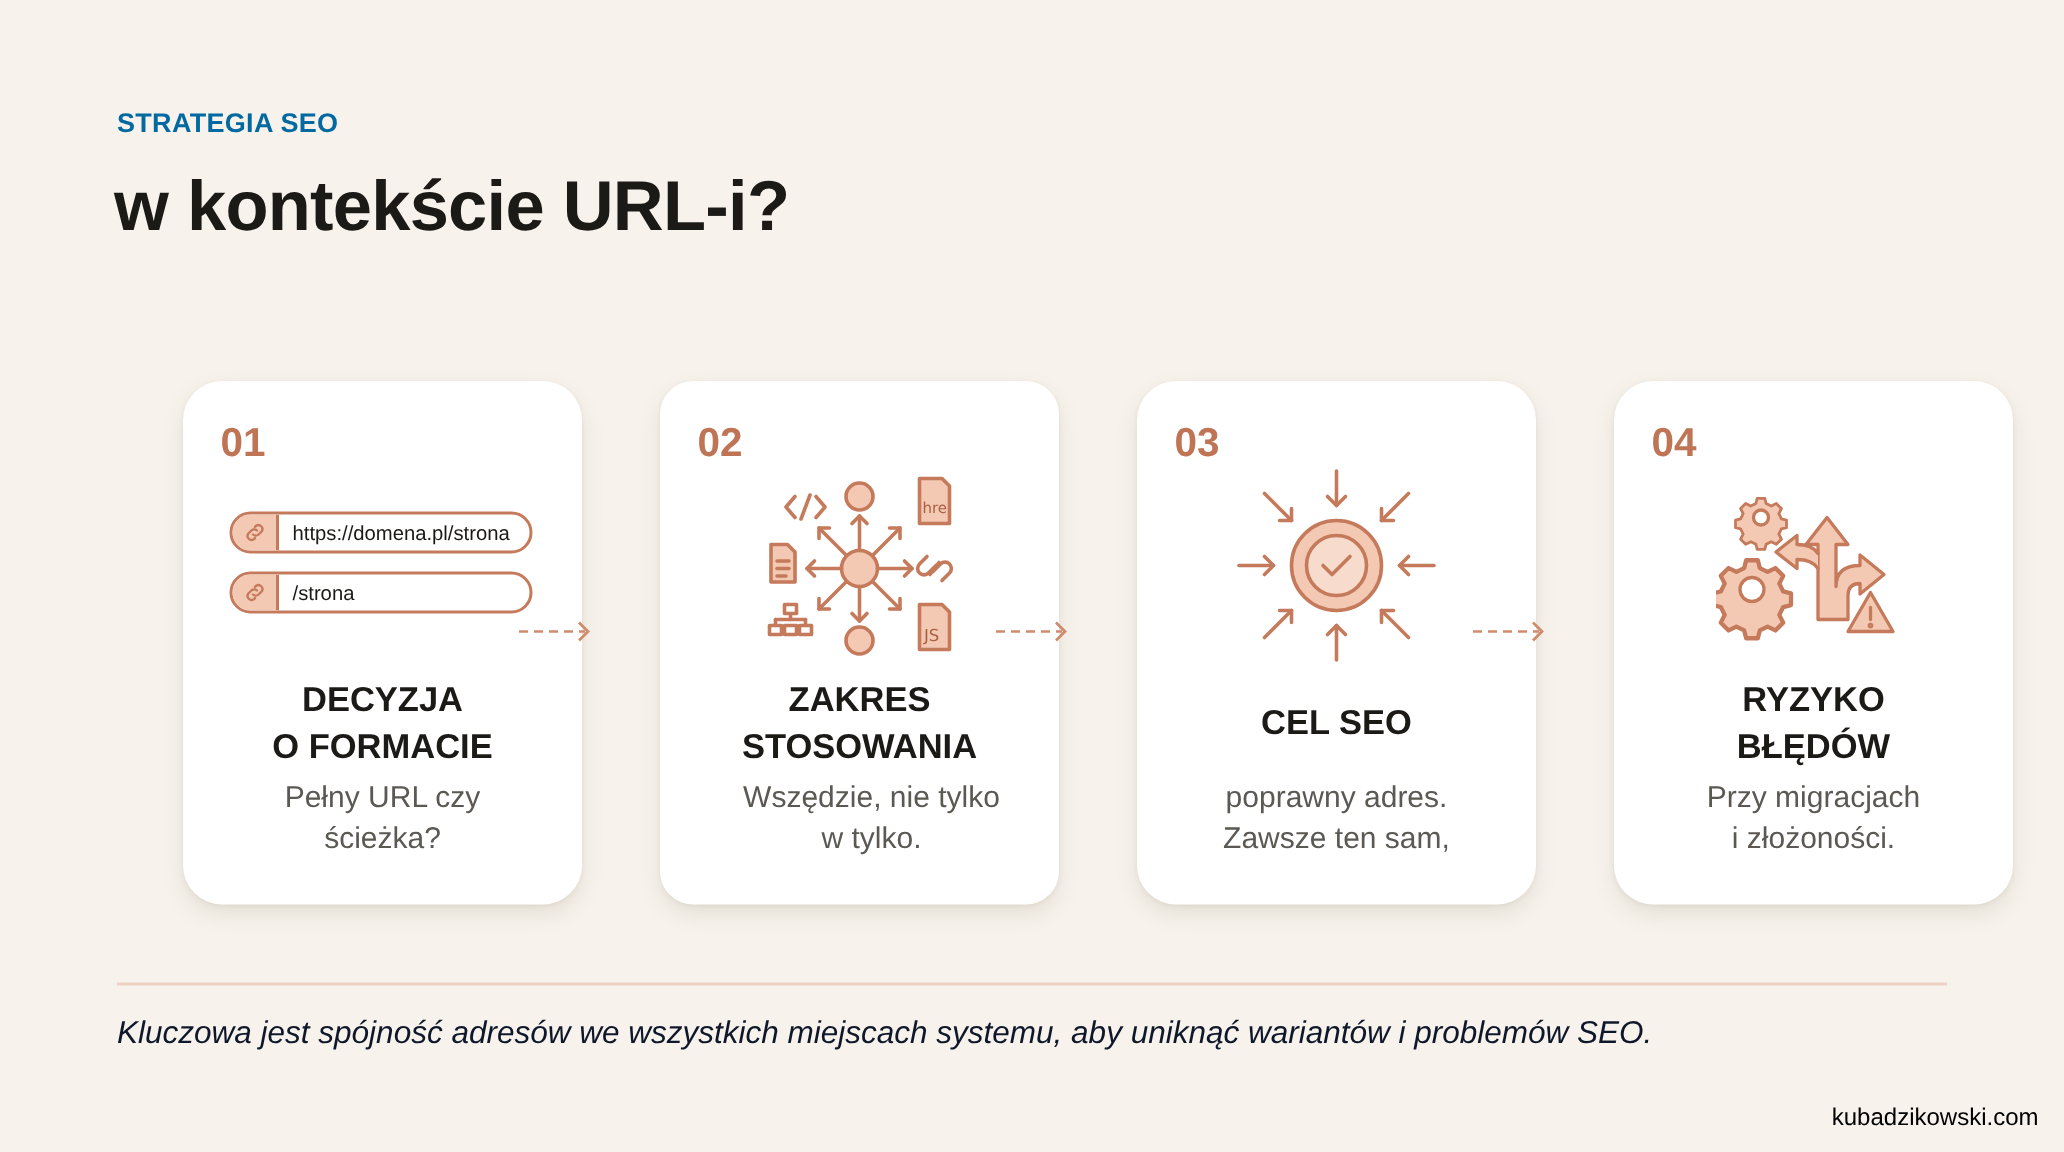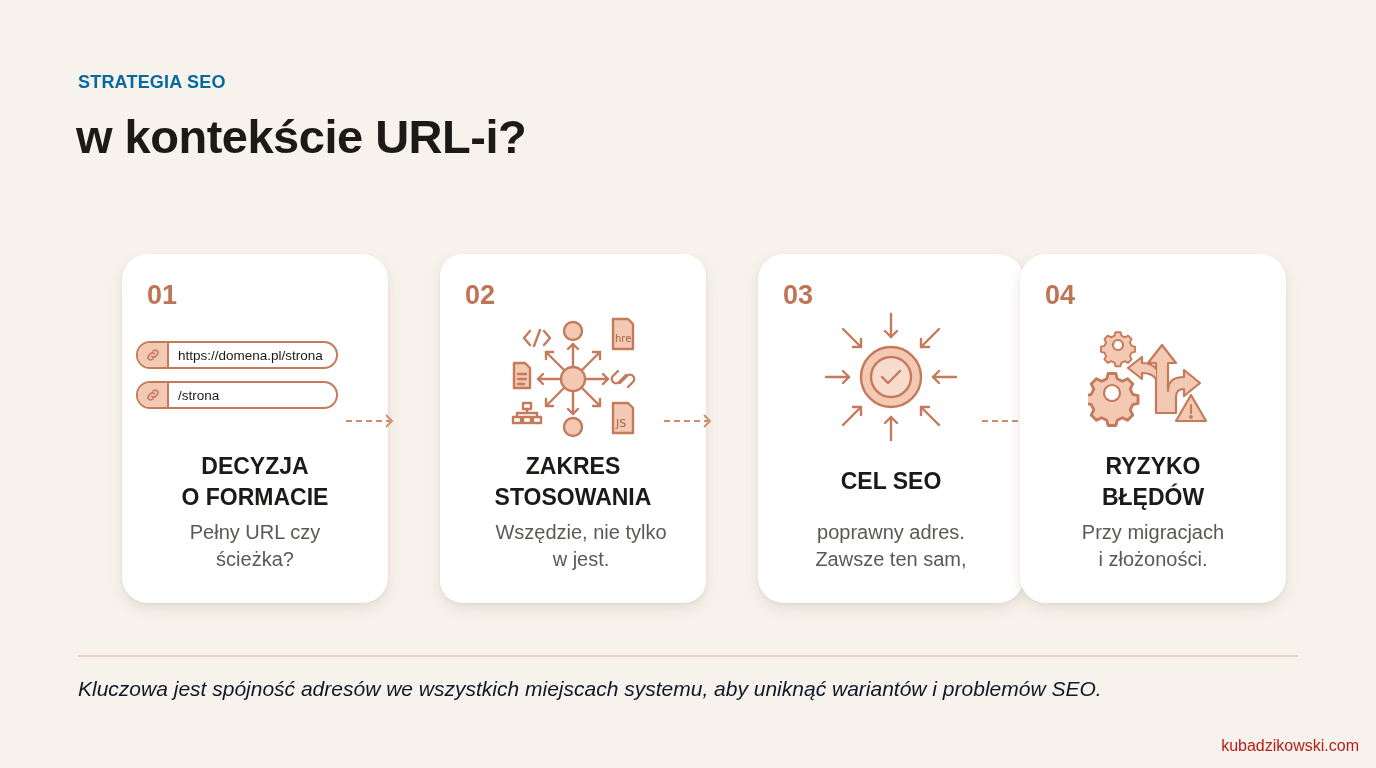--- a/index.html
+++ b/index.html
@@ -40,21 +40,21 @@
     color: #1c1a17;
   }
   .card .desc {
     position: absolute; left: 0; right: 0;
     text-align: center; font-size: 20px; line-height: 27px; color: #5c5853;
   }
   .arrow {
     position: absolute; top: 411px; width: 52px; height: 20px;
   }
   .url-pill {
-    position: absolute; left: 14px; width: 202px; height: 28px;
+    position: absolute; left: 31px; width: 202px; height: 28px;
     border: 2.5px solid #c57a5b; border-radius: 14px; background: #fff;
     display: flex; align-items: center; overflow: hidden;
   }
   .url-pill .pill-icon {
     width: 31px; height: 100%; background: #f3c9b3;
     border-right: 2px solid #c57a5b;
     display: flex; align-items: center; justify-content: center;
   }
   .url-pill .pill-text {
     padding-left: 9px; font-size: 13.5px; color: #1c1a17;
@@ -63,21 +63,21 @@
   .divider {
     position: absolute; left: 78px; top: 655px; width: 1220px; height: 1.5px;
     background: #efd2c4;
   }
   .footer-note {
     position: absolute; left: 78px; top: 677px;
     font-size: 21px; font-style: italic; color: #0f172a;
   }
   .brand {
     position: absolute; right: 17px; top: 737px;
-    font-size: 16px; color: #b91c1c;
+    font-size: 16px; color: #000000;
   }
 </style>
 </head>
 <body>
 
 <div class="eyebrow">STRATEGIA SEO</div>
 <div class="title">
   <div>w kontekście URL-i?</div>
 </div>
 
@@ -162,21 +162,21 @@
       <path d="M115 92 h15 l5 5 v25 h-20 z" fill="#f3c9b3"></path>
       <text x="118" y="116" font-size="11" fill="#a85f42" stroke="none" font-family="DejaVu Sans, sans-serif">JS</text>
     </svg>
   </div>
   <div class="heading" style="top:197px;">
     <div>ZAKRES</div>
     <div>STOSOWANIA</div>
   </div>
   <div class="desc" style="top:265px;padding-left:16px;">
     <div>Wszędzie, nie tylko</div>
-    <div>w jest.</div>
+    <div>w tylko.</div>
   </div>
 </div>
 
 <svg class="arrow" style="left:662px;" viewBox="0 0 52 20">
   <line x1="2" y1="10" x2="46" y2="10" stroke="#d08a6c" stroke-width="1.8" stroke-dasharray="6 4"></line>
   <polyline points="42,4 48,10 42,16" fill="none" stroke="#d08a6c" stroke-width="1.8"></polyline>
 </svg>
 
 <div class="card" style="left:714px;">
   <div class="num">03</div>
@@ -210,21 +210,21 @@
     <div>poprawny adres.</div>
     <div>Zawsze ten sam,</div>
   </div>
 </div>
 
 <svg class="arrow" style="left:980px;" viewBox="0 0 52 20">
   <line x1="2" y1="10" x2="46" y2="10" stroke="#d08a6c" stroke-width="1.8" stroke-dasharray="6 4"></line>
   <polyline points="42,4 48,10 42,16" fill="none" stroke="#d08a6c" stroke-width="1.8"></polyline>
 </svg>
 
-<div class="card" style="left:976px;">
+<div class="card" style="left:1032px;">
   <div class="num">04</div>
   <div class="icon-area">
     <svg width="130" height="110" viewBox="0 0 130 110" fill="none" stroke="#c57a5b" stroke-width="2.2" stroke-linecap="round" stroke-linejoin="round">
       <g transform="translate(30,24)">
         <path d="M-3,-15 h6 l1,4 l4,2 l4,-2 l4,4 l-2,4 l2,4 l4,1 v6 l-4,1 l-2,4 l2,4 l-4,4 l-4,-2 l-4,2 l-1,4 h-6 l-1,-4 l-4,-2 l-4,2 l-4,-4 l2,-4 l-2,-4 l-4,-1 v-6 l4,-1 l2,-4 l-2,-4 l4,-4 l4,2 l4,-2 z" fill="#f3c9b3" transform="scale(0.85)"></path>
         <circle cx="0" cy="0" r="5" fill="#fff"></circle>
       </g>
       <g transform="translate(24,72)">
         <path d="M-3,-15 h6 l1,4 l4,2 l4,-2 l4,4 l-2,4 l2,4 l4,1 v6 l-4,1 l-2,4 l2,4 l-4,4 l-4,-2 l-4,2 l-1,4 h-6 l-1,-4 l-4,-2 l-4,2 l-4,-4 l2,-4 l-2,-4 l-4,-1 v-6 l4,-1 l2,-4 l-2,-4 l4,-4 l4,2 l4,-2 z" fill="#f3c9b3" transform="scale(1.3)"></path>
         <circle cx="0" cy="0" r="8" fill="#fff"></circle>

